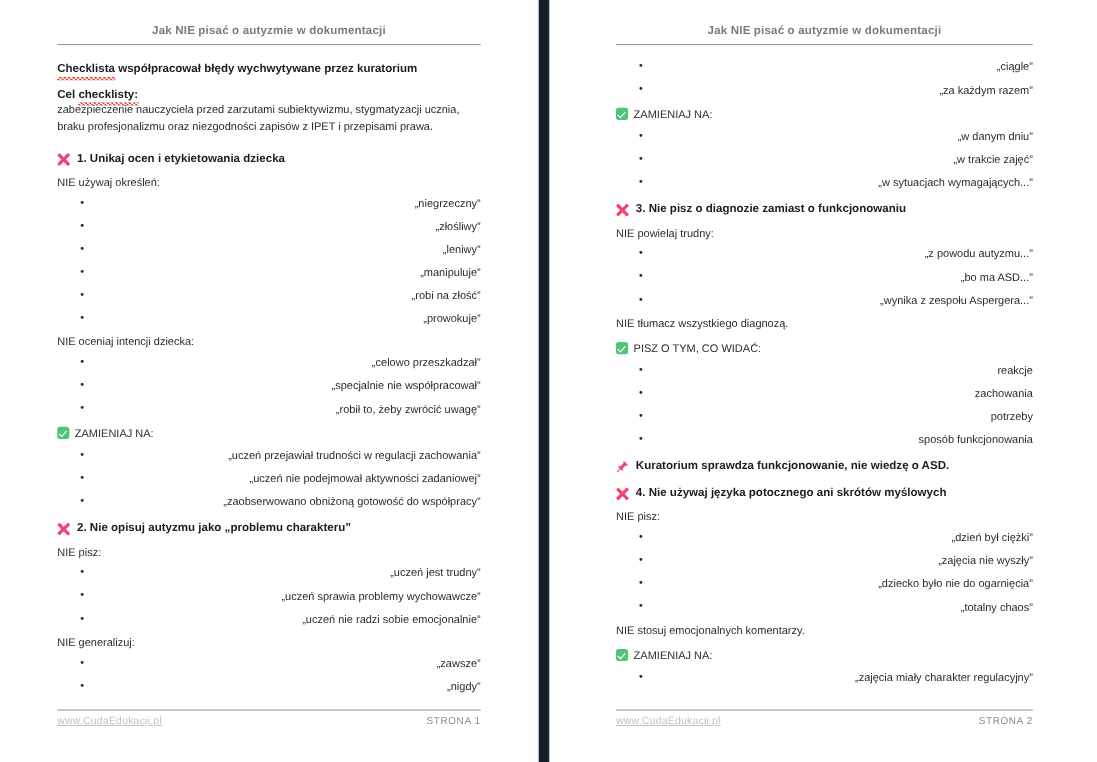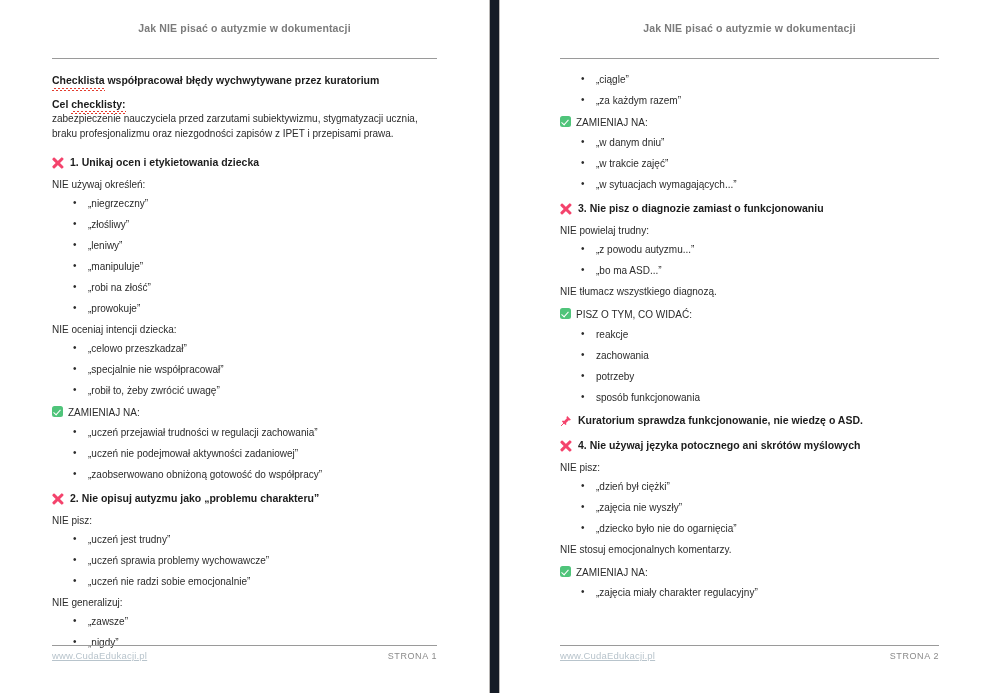--- a/index.html
+++ b/index.html
@@ -50,21 +50,21 @@
     box-sizing: border-box;
   }
 
   
   .doc-header {
     text-align: center;
     font-size: 10.5px;
     font-weight: bold;
     color: #7b7b7b;
     letter-spacing: 0.15px;
-    padding-bottom: 23px;
+    padding-bottom: 5px;
     border-bottom: 1px solid #9a9a9a;
     margin-bottom: 14px;
     line-height: 13px;
   }
 
   
   .doc-footer {
     position: absolute;
     left: 52px;
     right: 52px;
@@ -156,20 +156,21 @@
     margin: 0 0 6px 0;
     padding: 0;
   }
   ul.bullets li {
     position: relative;
     font-size: 10px;
     line-height: 13px;
     padding: 0 0 0 36px;
     margin: 0 0 8px 0;
     color: #2b2b2b;
+    text-align: right;
   }
   ul.bullets li::before {
     content: "\2022";
     position: absolute;
     left: 21px;
     top: -1px;
     font-size: 10px;
     color: #2b2b2b;
   }
 
@@ -336,20 +337,21 @@
 
       <div class="rule-head">
         <span class="icon-x"></span>
         <span>3. Nie pisz o diagnozie zamiast o funkcjonowaniu</span>
       </div>
 
       <div class="label-line">NIE powielaj trudny:</div>
       <ul class="bullets">
         <li>„z powodu autyzmu...”</li>
         <li>„bo ma ASD...”</li>
+        <li>„wynika z zespołu Aspergera...”</li>
       </ul>
 
       <div class="note-line">NIE tłumacz wszystkiego diagnozą.</div>
 
       <div class="ok-head">
         <span class="icon-check"></span>
         <span>PISZ O TYM, CO WIDAĆ:</span>
       </div>
       <ul class="bullets">
         <li>reakcje</li>
@@ -371,20 +373,21 @@
       <div class="rule-head">
         <span class="icon-x"></span>
         <span>4. Nie używaj języka potocznego ani skrótów myślowych</span>
       </div>
 
       <div class="label-line">NIE pisz:</div>
       <ul class="bullets">
         <li>„dzień był ciężki”</li>
         <li>„zajęcia nie wyszły”</li>
         <li>„dziecko było nie do ogarnięcia”</li>
+        <li>„totalny chaos”</li>
       </ul>
 
       <div class="note-line">NIE stosuj emocjonalnych komentarzy.</div>
 
       <div class="ok-head">
         <span class="icon-check"></span>
         <span>ZAMIENIAJ NA:</span>
       </div>
       <ul class="bullets">
         <li>„zajęcia miały charakter regulacyjny”</li>

